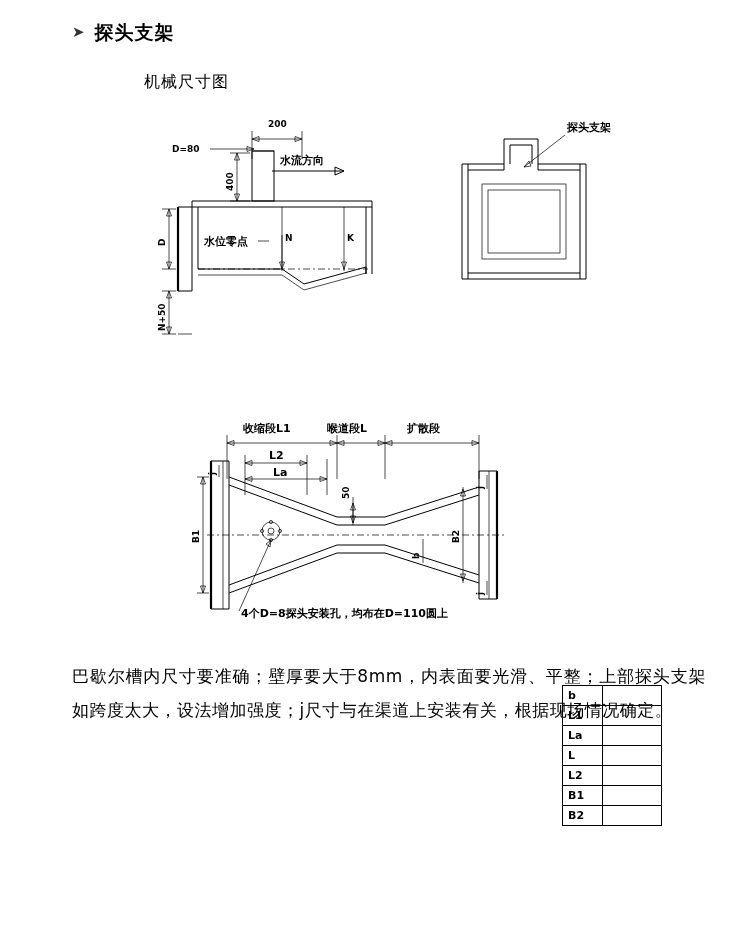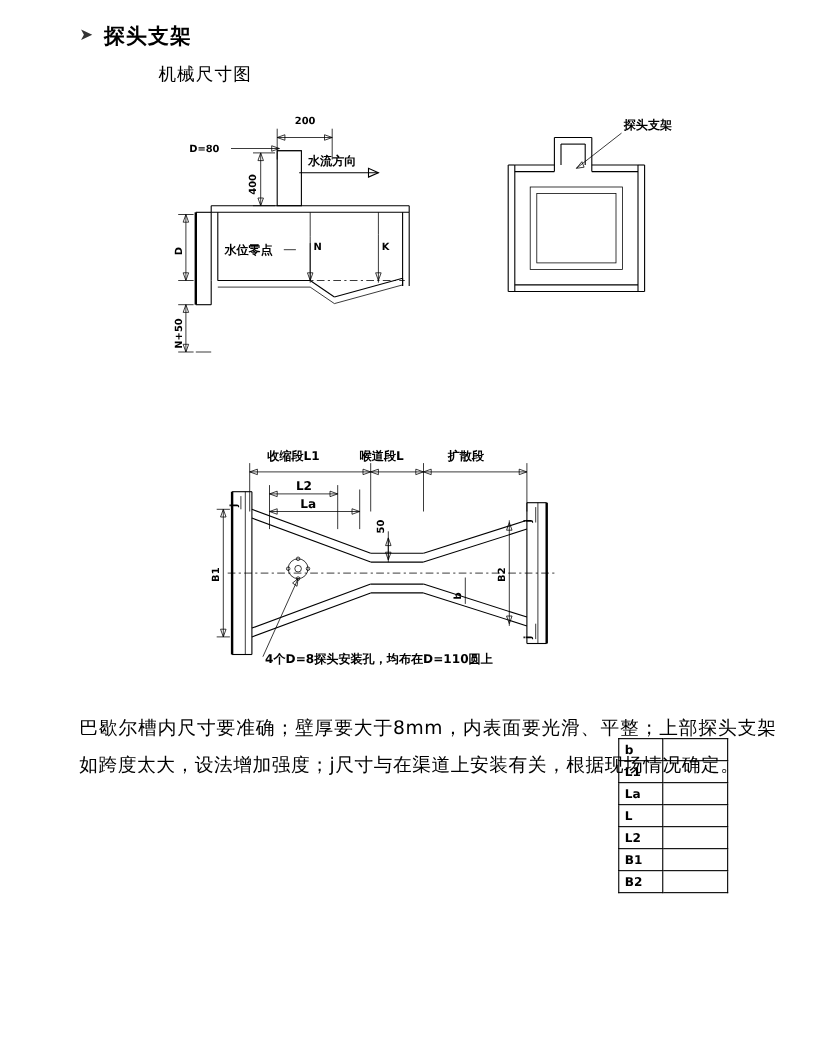--- a/index.html
+++ b/index.html
@@ -47,21 +47,21 @@
     text-align: justify;
     letter-spacing: 0.5px;
     margin: 0 0 6px 0;
   }
   .para.bottom {
     margin-top: 0;
   }
   .figure-caption {
     font-family: "DejaVu Sans", sans-serif;
     font-size: 16px;
-    margin: 12px 0 6px 72px;
+    margin: 26px 0 6px 72px;
     letter-spacing: 1px;
   }
 
   
   .drawings {
     position: relative;
     width: 100%;
     height: 560px;
     font-weight: bold;
   }

